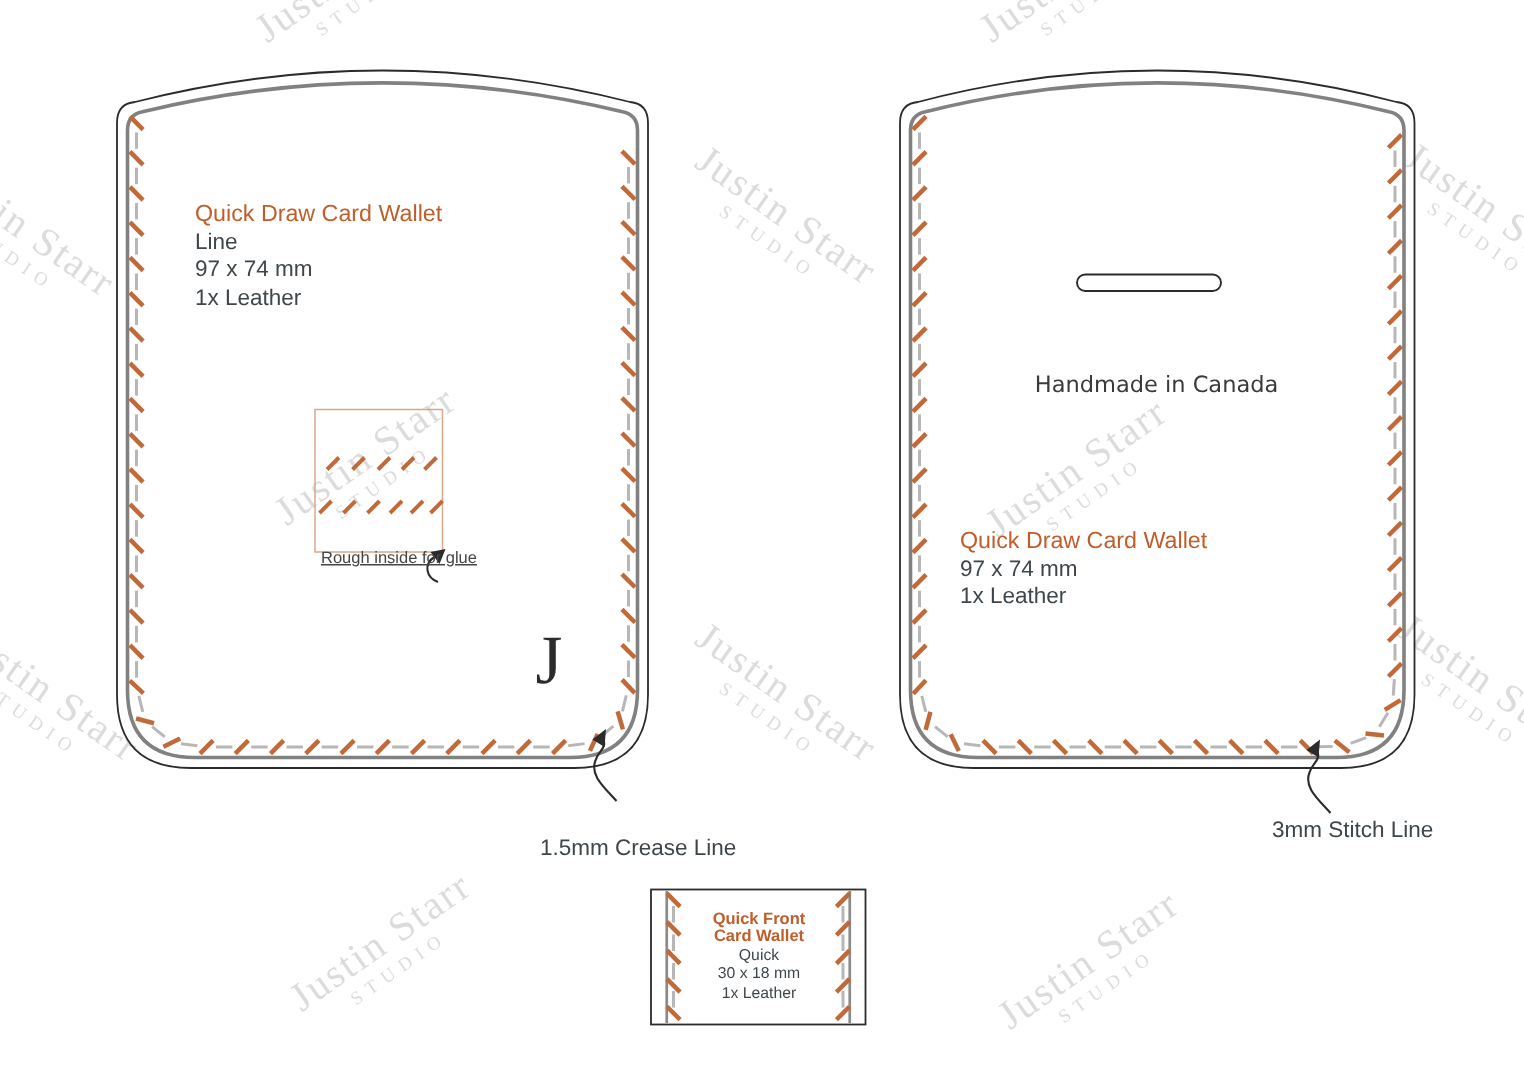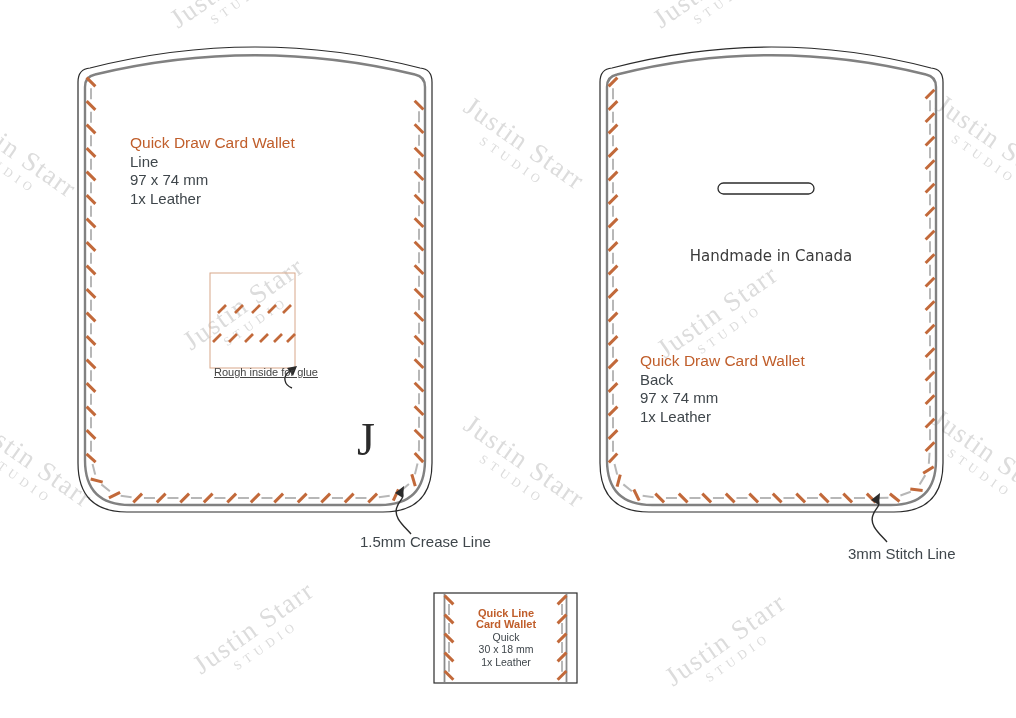--- a/index.html
+++ b/index.html
@@ -350,31 +350,30 @@
     <div>97 x 74 mm</div>
     <div>1x Leather</div>
   </div>
 
   <div class="txt small-note" style="left:206px;top:366px;width:120px;text-decoration:underline;">Rough inside for glue</div>
 
   <div class="txt makers-mark" style="left:357px;top:420px;">J</div>
 
   <div class="txt info-block" style="left:640px;top:352px;">
     <div class="info-title">Quick Draw Card Wallet</div>
-    <div>Back</div>
     <div>97 x 74 mm</div>
     <div>1x Leather</div>
   </div>
 
   <div class="txt stamp-text" style="left:666px;top:213px;width:210px;">Handmade in Canada</div>
 
-  <div class="txt callout" style="left:360px;top:533px;">1.5mm Crease Line</div>
+  <div class="txt callout" style="left:360px;top:557px;">1.5mm Crease Line</div>
   <div class="txt callout" style="left:848px;top:545px;">3mm Stitch Line</div>
 
   <div class="pull-block" style="left:452px;top:605px;width:108px;height:66px;">
-    <div class="pull-title">Quick Line</div>
+    <div class="pull-title">Quick Front</div>
     <div class="pull-title">Card Wallet</div>
     <div class="pull-line">Quick</div>
     <div class="pull-line">30 x 18 mm</div>
     <div class="pull-line">1x Leather</div>
   </div>
 
 </div>
 
 </body></html>

